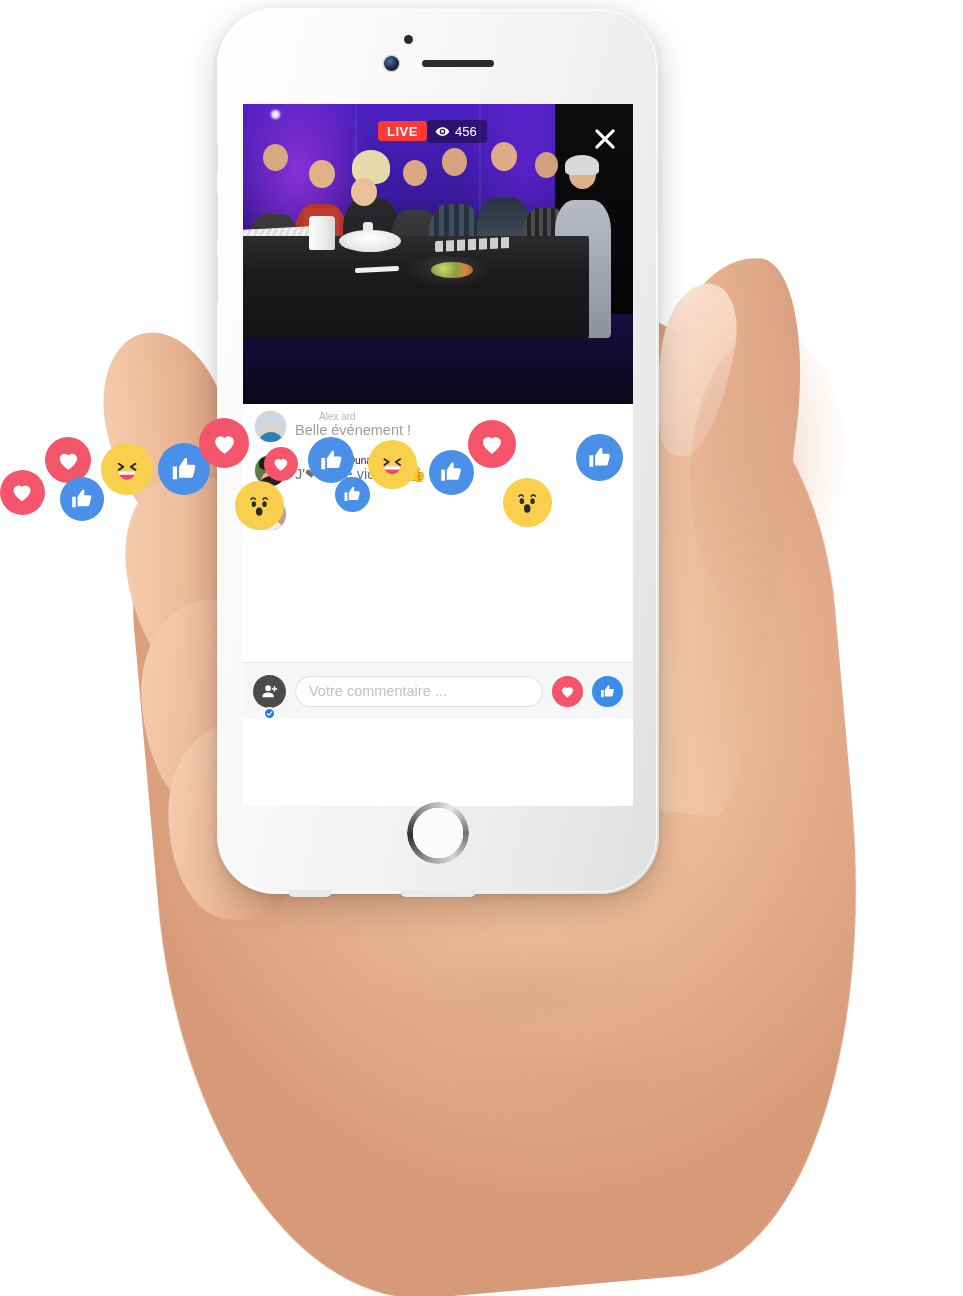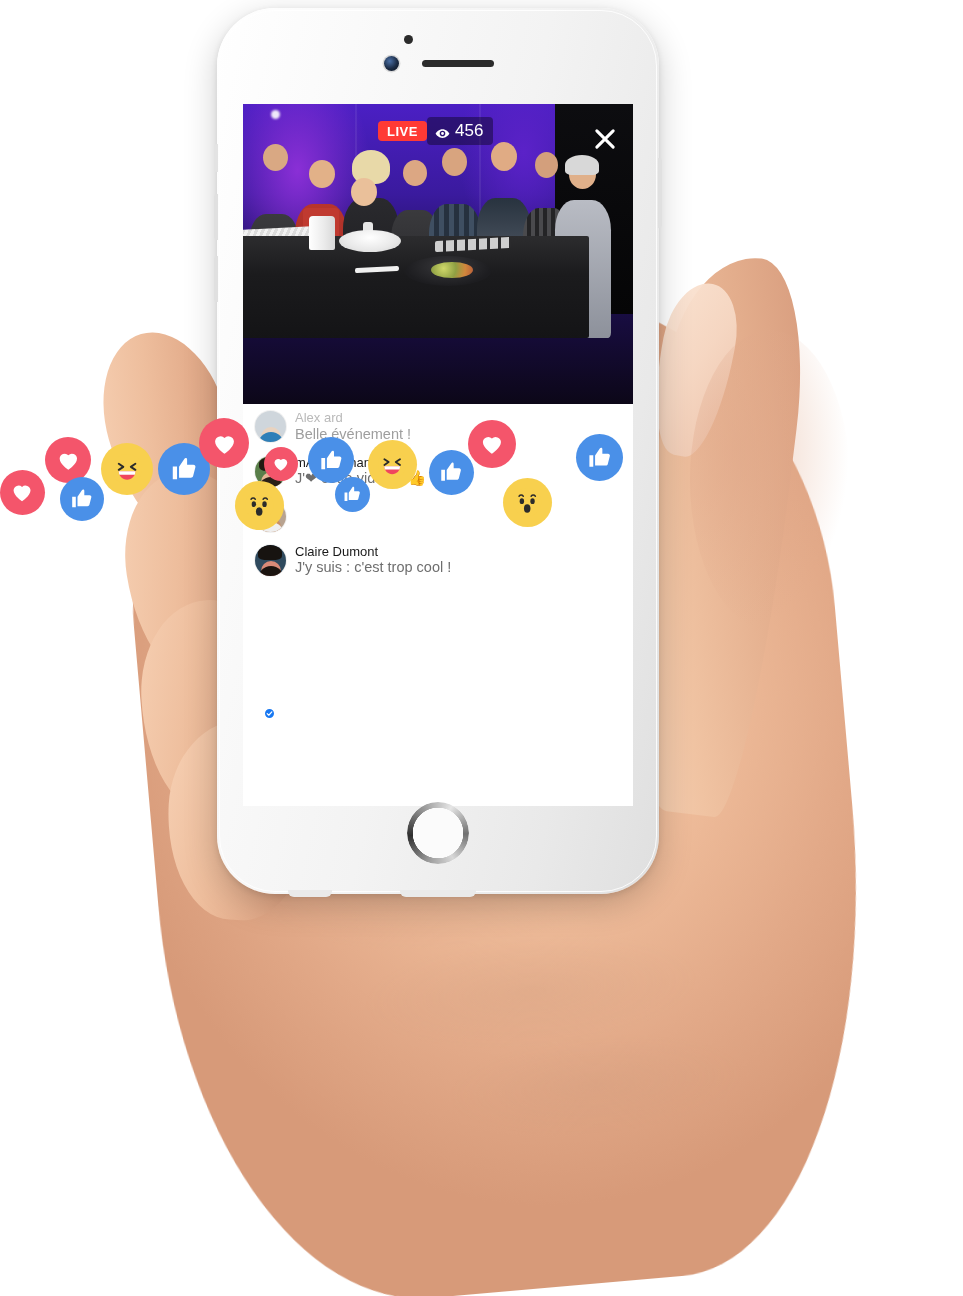--- a/index.html
+++ b/index.html
@@ -163,22 +163,22 @@
 
   .live-bar { position:absolute; left:0; right:0; top:12px; height:30px; display:flex; align-items:center; }
   .live-badge{
     position:absolute; left:50%; margin-left:-60px;
     background:#ff3a35; color:#fff; font-weight:bold; font-size:13px;
     letter-spacing:.5px; padding:4px 9px 3px; border-radius:4px;
     font-family:"Liberation Sans", sans-serif; line-height:1;
   }
   .viewers{
     position:absolute; left:50%; margin-left:-11px;
-    background:rgba(0,0,0,.38); color:#fff; font-size:17px;
-    padding:4px 10px 4px 8px; border-radius:4px; display:flex; align-items:flex-end; gap:5px;
+    background:rgba(0,0,0,.38); color:#fff; font-size:13px;
+    padding:4px 10px 4px 8px; border-radius:4px; display:flex; align-items:flex-start; gap:5px;
   }
   .eye-ic{ width:15px; height:15px; display:block; }
   .close-x{
     position:absolute; right:14px; top:9px; width:28px; height:28px; cursor:pointer;
   }
 
   
   .comments{ position:relative; background:#fff; height:315px; padding:0 0 0 0; }
   .cmt{ display:flex; align-items:flex-start; padding:7px 10px 6px 12px; gap:9px; }
   .ava{
@@ -187,21 +187,21 @@
   }
   .ava .a-face{ position:absolute; left:50%; top:52%; transform:translateX(-50%); width:20px; height:20px; border-radius:50%; }
   .ava .a-body{ position:absolute; left:50%; bottom:-6px; transform:translateX(-50%); width:26px; height:16px; border-radius:13px 13px 0 0; }
   .verified{
     position:absolute; left:20px; bottom:-1px; width:13px; height:13px; border-radius:50%;
     background:#1878f2; border:2px solid #fff; z-index:3;
     display:flex; align-items:center; justify-content:center;
   }
   .verified svg{ width:7px; height:7px; }
   .ctext{ min-width:0; }
-  .cname{ font-size:13px; color:#1a1a1a; line-height:1.12; font-weight:400; white-space:nowrap; }
+  .cname{ font-size:10px; color:#1a1a1a; line-height:1.12; font-weight:400; white-space:nowrap;margin-left:24px; }
   .cmsg{ font-size:14.5px; color:#6e6e6e; line-height:1.2; white-space:nowrap; }
   .cmt.faded .cname{ color:#b9b9b9; }
   .cmt.faded .cmsg{ color:#9e9e9e; }
   .spaced{ letter-spacing:2.6px; }
 
   
   .composer{
     position:absolute; left:0; right:0; bottom:0; height:57px;
     background:#f5f6f7; border-top:1px solid #e4e6e9;
     display:flex; align-items:center; padding:0 10px; gap:9px;
@@ -359,32 +359,39 @@
 
 
         <div class="cmt">
           <div class="ava" style="background:#b8a390">
             <div class="a-face" style="background:#c98f66"></div>
             <div class="a-body" style="background:#efefef"></div>
             <div style="position:absolute;left:4px;top:1px;width:22px;height:12px;background:#3a2c22;border-radius:50% 50% 20% 20%;"></div>
           </div>
         </div>
 
-        <div class="cmt">
-          <div class="ava" style="background:#2f4a5e">
-            <div class="a-face" style="background:#d98a78"></div>
-            <div class="a-body" style="background:#1b1410"></div>
-            <div style="position:absolute;left:3px;top:0;width:24px;height:15px;background:#171310;border-radius:50% 50% 26% 26%;"></div>
-          </div>
-          <div class="ctext">
-            <div class="cname">Claire Dumont</div>
-            <div class="cmsg">J'y suis : c'est trop cool !</div>
-          </div>
-        </div>
-
+
+        <div class="composer">
+          <div class="addp">
+            <svg viewBox="0 0 24 24" fill="#fff">
+                <path d="M9.5 12a3.8 3.8 0 1 0 0-7.6 3.8 3.8 0 0 0 0 7.6zm0 1.9c-3 0-7.5 1.5-7.5 4.5v2h11.2v-2c0-3-4.7-4.5-3.7-4.5zm0 0c-3 0-7.5 1.5-7.5 4.5v2H17v-2c0-3-4.5-4.5-7.5-4.5zM19 8.2V5.6h-2v2.6h-2.6v2H17v2.6h2v-2.6h2.6v-2H19z"></path>
+              </svg>
+          </div>
+          <input class="cinput" type="text" placeholder="Votre commentaire ..." style="">
+          <div class="rbtn heart">
+            <svg viewBox="0 0 24 24" fill="#fff">
+                <path d="M12 20.5s-7.8-4.9-7.8-10.1A4.6 4.6 0 0 1 12 7.4a4.6 4.6 0 0 1 7.8 3c0 5.2-7.8 10.1-7.8 10.1z"></path>
+              </svg>
+          </div>
+          <div class="rbtn like">
+            <svg viewBox="0 0 24 24" fill="#fff">
+                <path d="M3 10h3.4v10H3zM8 10.2l4.3-6.4c.6-.9 2.1-.6 2.1.6v4.2h5c1.1 0 1.9 1 1.6 2l-1.8 7c-.2.8-.9 1.4-1.8 1.4H8z"></path>
+              </svg>
+          </div>
+        </div>
       </div>
     </div>
 
     <div class="home"></div>
     <div class="bottom-notch l"></div>
     <div class="bottom-notch"></div>
   </div>
 
   <div class="reactions">
       <div class="bub h" style="left: 0px; top: 470px; width: 45px; height: 45px;">

